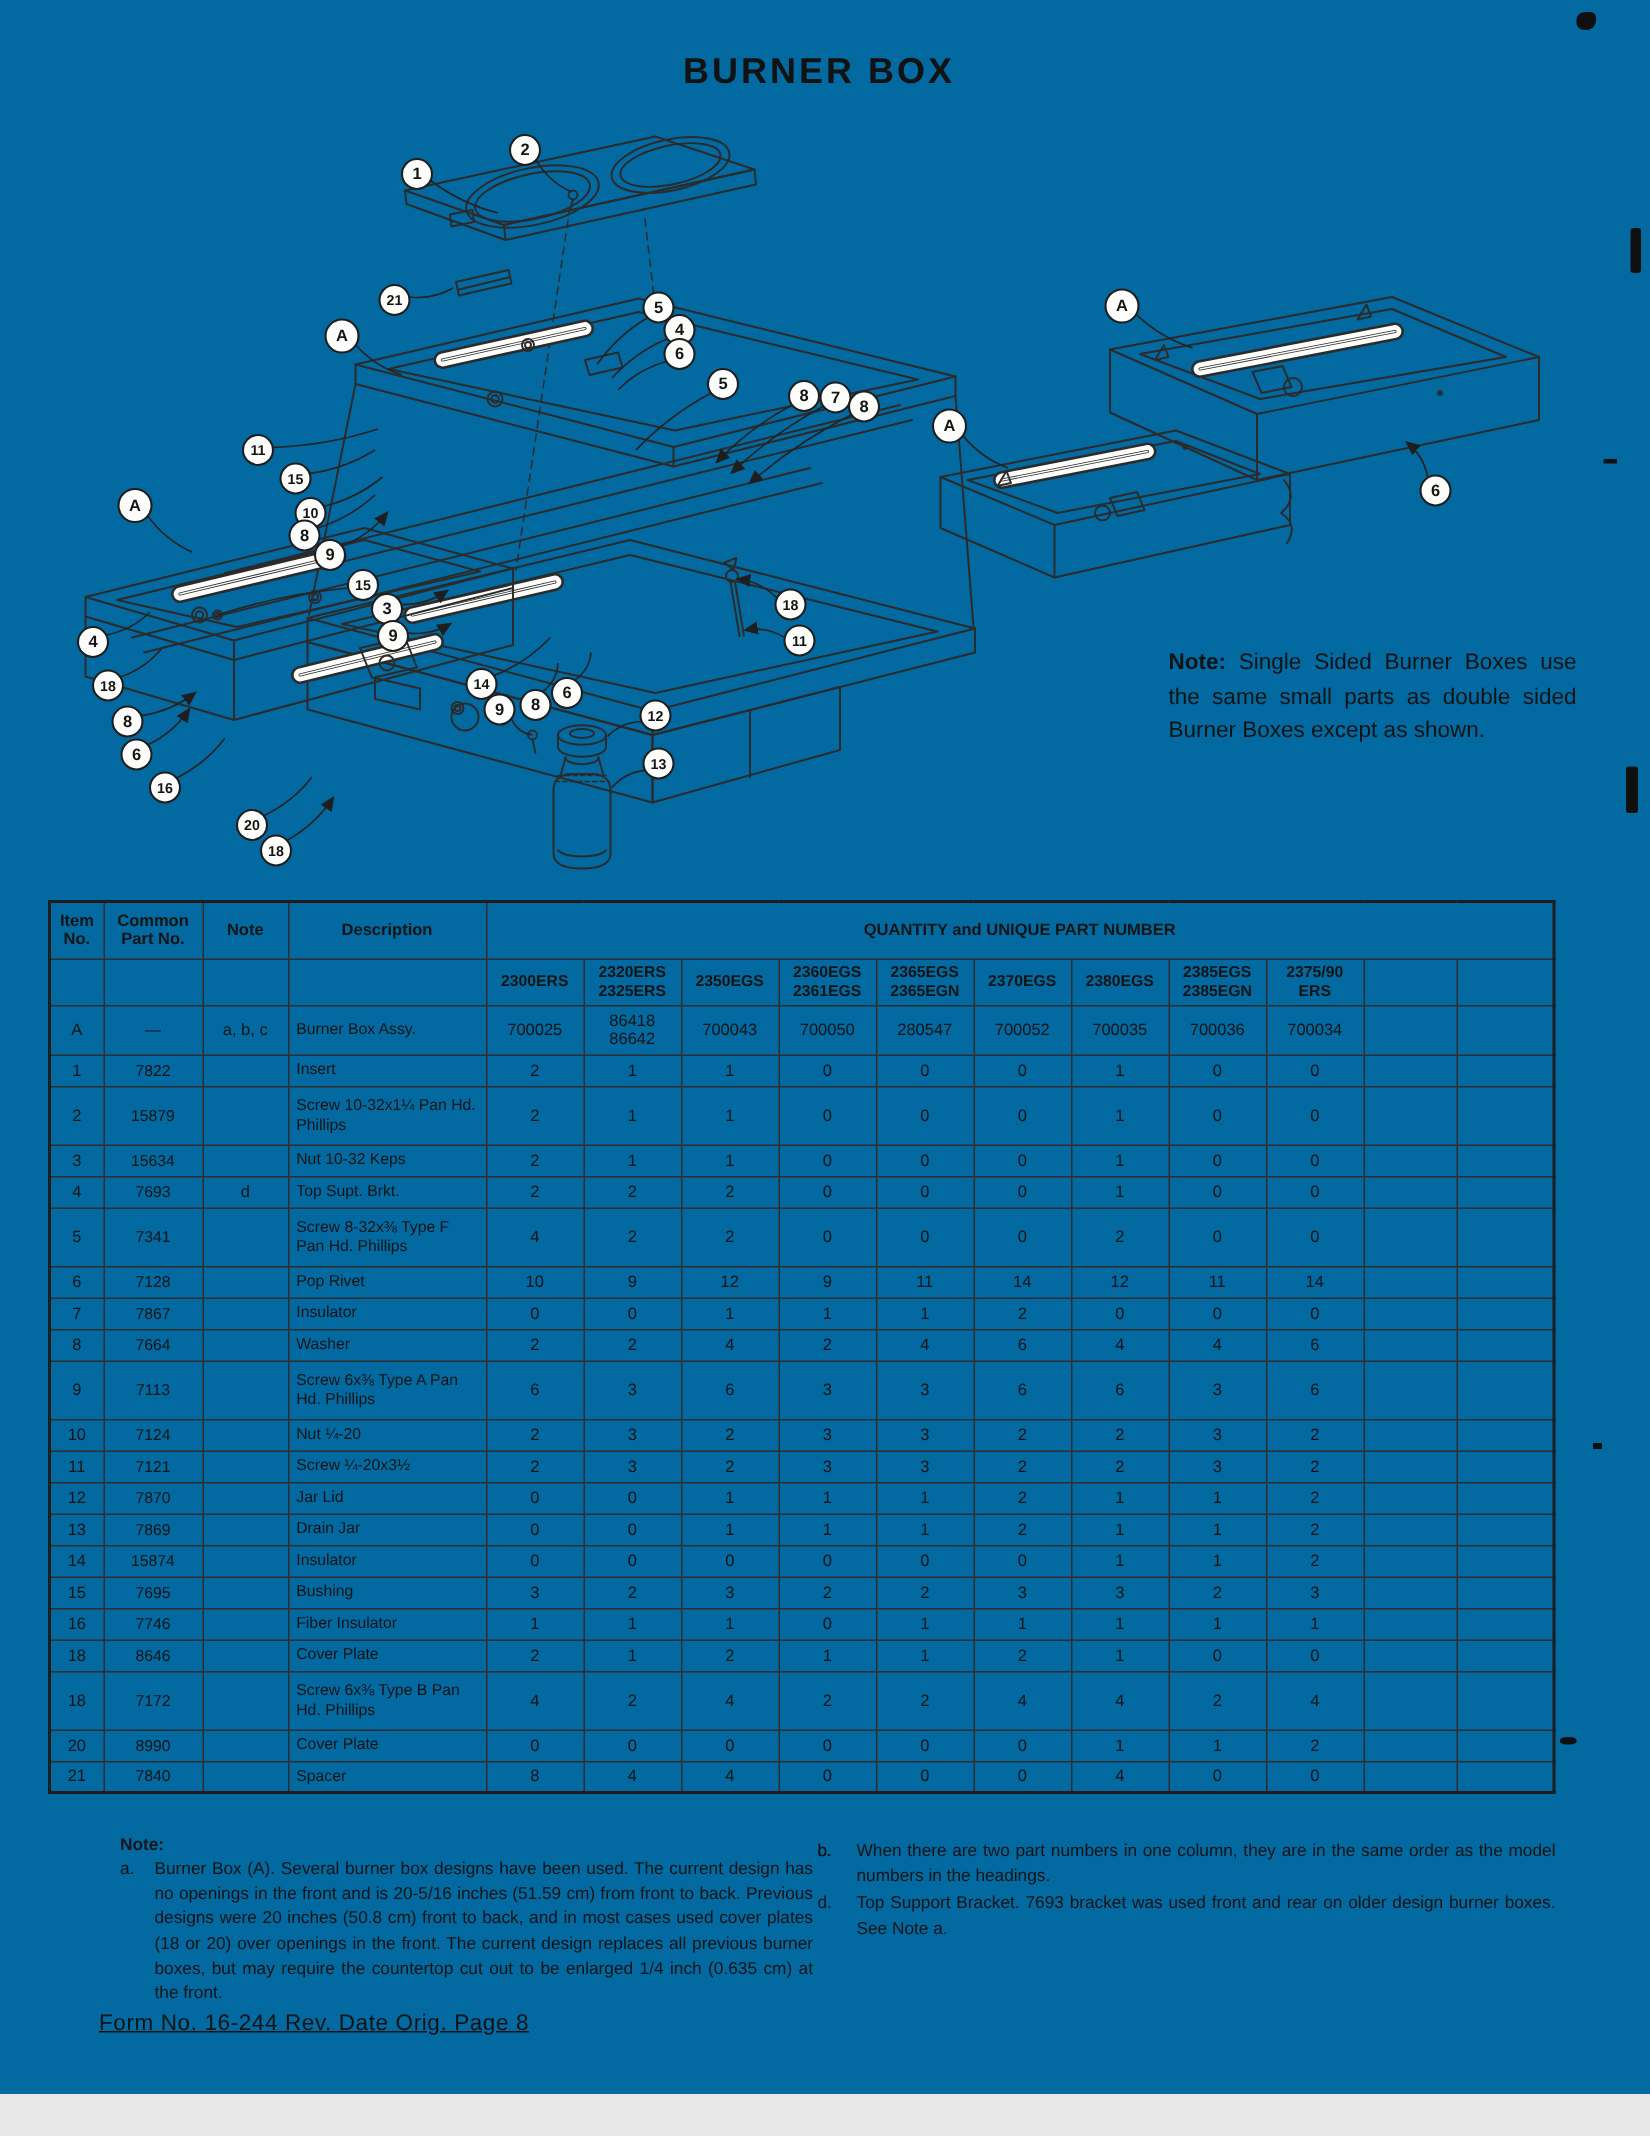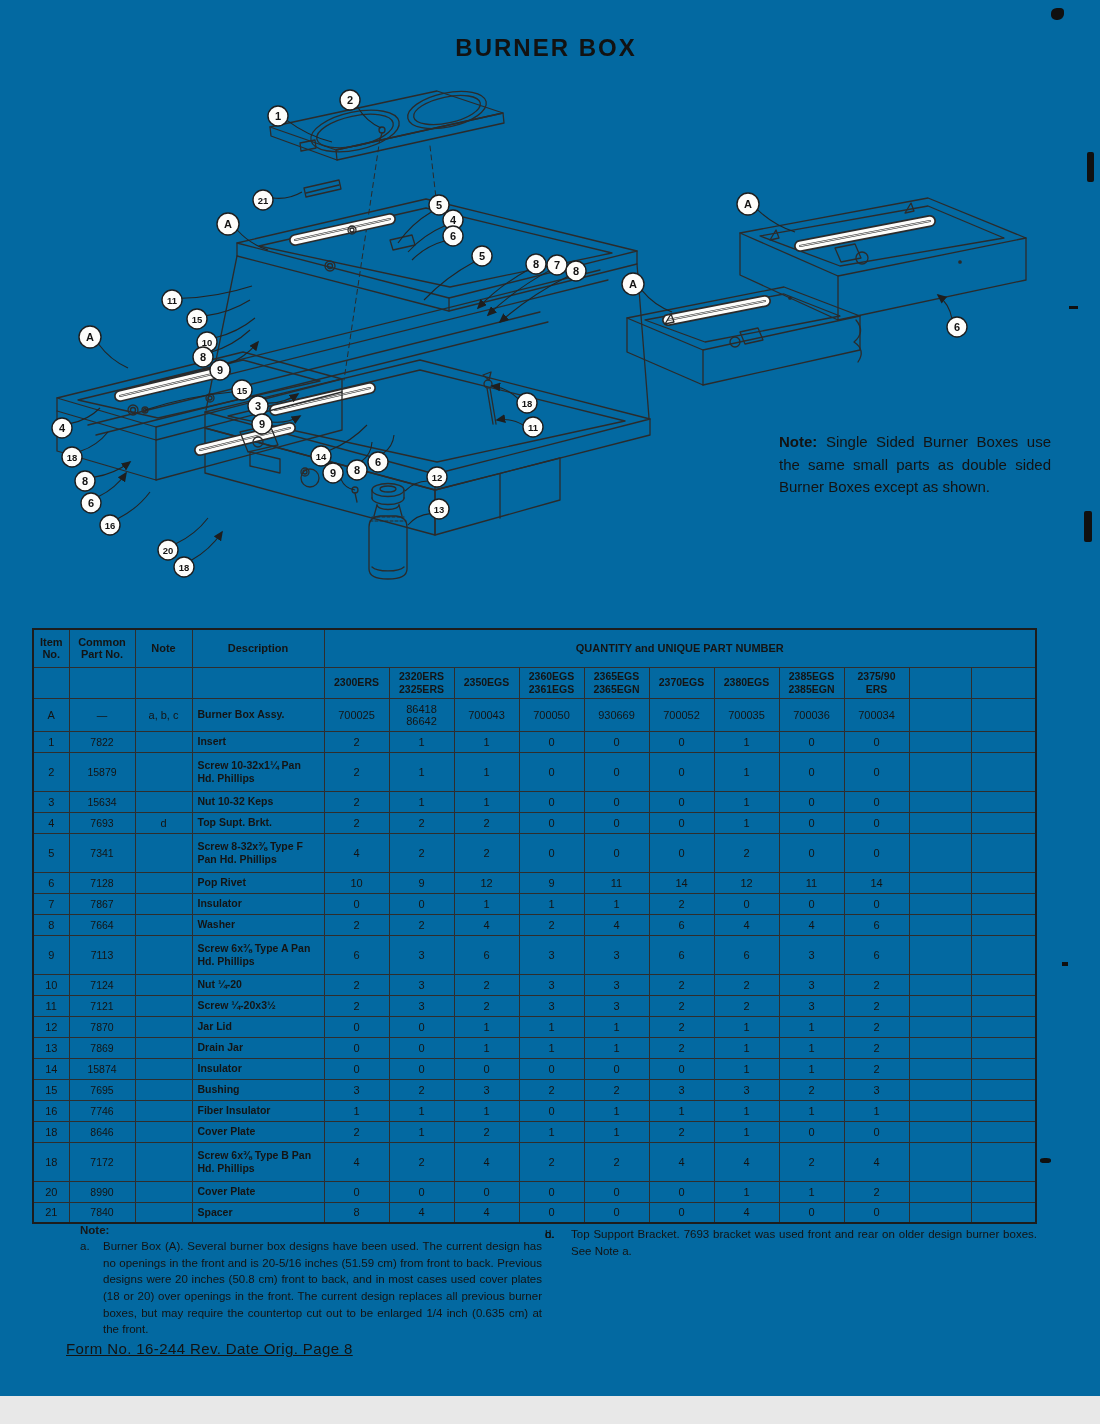--- a/index.html
+++ b/index.html
@@ -14,32 +14,32 @@
     font-size:24px; font-weight:700; letter-spacing:2px; color:#121212;
   }
   svg.diagram { position:absolute; left:0; top:80px; }
   .diagram-note {
     position:absolute; left:779px; top:431px; width:272px;
     font-size:15px; line-height:1.5; text-align:justify; color:#131313;
   }
   .diagram-note b { font-weight:700; }
   
   table.parts {
-    position:absolute; left:32px; top:628px; width:1003px;
+    position:absolute; left:32px; top:600px; width:1003px;
     border-collapse:collapse; table-layout:fixed;
     font-size:11px; color:#141414;
   }
   table.parts td, table.parts th {
     border:1px solid #2e2e2e; padding:1px 3px; text-align:center;
     vertical-align:middle; white-space:pre-line; overflow:hidden;
   }
   table.parts { border:2px solid #1d1d1d; }
   table.parts th { font-weight:700; font-size:11px; }
   table.parts th.model { font-size:10.5px; line-height:1.15; }
-  table.parts td.desc { text-align:left; padding-left:5px; font-size:10.5px; line-height:1.2;font-weight:bold; }
+  table.parts td.desc { text-align:left; padding-left:5px; font-size:10.5px; line-height:1.2; }
   table.parts td.qty { font-size:11px; }
   table.parts td.part { font-size:10.5px; }
   tr.h1 { height:21px; }
   tr.h2 { height:39px; }
   tr.hA { height:33px; }
   tr.hdr1 { height:38px; }
   tr.hdr2 { height:31px; }
   
   .notes-left  { position:absolute; left:68px;  top:1224px; width:474px; }
   .notes-right { position:absolute; left:545px; top:1224px; width:492px; }
@@ -438,21 +438,21 @@
         <tr class="hA">
           <td>A</td>
           <td class="part">—</td>
           <td>a, b, c</td>
           <td class="desc">Burner Box Assy.</td>
           <td class="qty">700025</td>
           <td class="qty">86418
 86642</td>
           <td class="qty">700043</td>
           <td class="qty">700050</td>
-          <td class="qty">930669</td>
+          <td class="qty">280547</td>
           <td class="qty">700052</td>
           <td class="qty">700035</td>
           <td class="qty">700036</td>
           <td class="qty">700034</td>
           <td></td>
           <td></td>
         </tr>
         <tr class="h1">
           <td>1</td>
           <td class="part">7822</td>
@@ -798,21 +798,21 @@
 
   <div class="notes-left">
     <div class="note-heading">Note:</div>
     <div id="notes-left-items">
         <div class="note-item"><span class="marker">a.</span><span>Burner Box (A). Several burner box designs have been used. The current design has no openings in the front and is 20-5/16 inches (51.59 cm) from front to back. Previous designs were 20 inches (50.8 cm) front to back, and in most cases used cover plates (18 or 20) over openings in the front. The current design replaces all previous burner boxes, but may require the countertop cut out to be enlarged 1/4 inch (0.635 cm) at the front.</span></div>
       </div>
   </div>
   <div class="notes-right">
     <div id="notes-right-items">
         <div class="note-item"><span class="marker">b.</span></div>
-        <div class="note-item"><span class="marker">c.</span></div>
+        <div class="note-item"><span class="marker">c.</span><span>When there are two part numbers in one column, they are in the same order as the model numbers in the headings.</span></div>
         <div class="note-item"><span class="marker">d.</span><span>Top Support Bracket. 7693 bracket was used front and rear on older design burner boxes. See Note a.</span></div>
       </div>
   </div>
 
   <div class="footer">Form No. 16-244 Rev. Date Orig. Page 8</div>
 
   <div class="artifact" style="left:1051px; top:8px; width:13px; height:12px; border-radius:45% 30% 50% 40%;"></div>
   <div class="artifact" style="left:1087px; top:152px; width:7px; height:30px; border-radius:2px;"></div>
   <div class="artifact" style="left:1069px; top:306px; width:9px; height:3px;"></div>
   <div class="artifact" style="left:1084px; top:511px; width:8px; height:31px; border-radius:2px;"></div>

